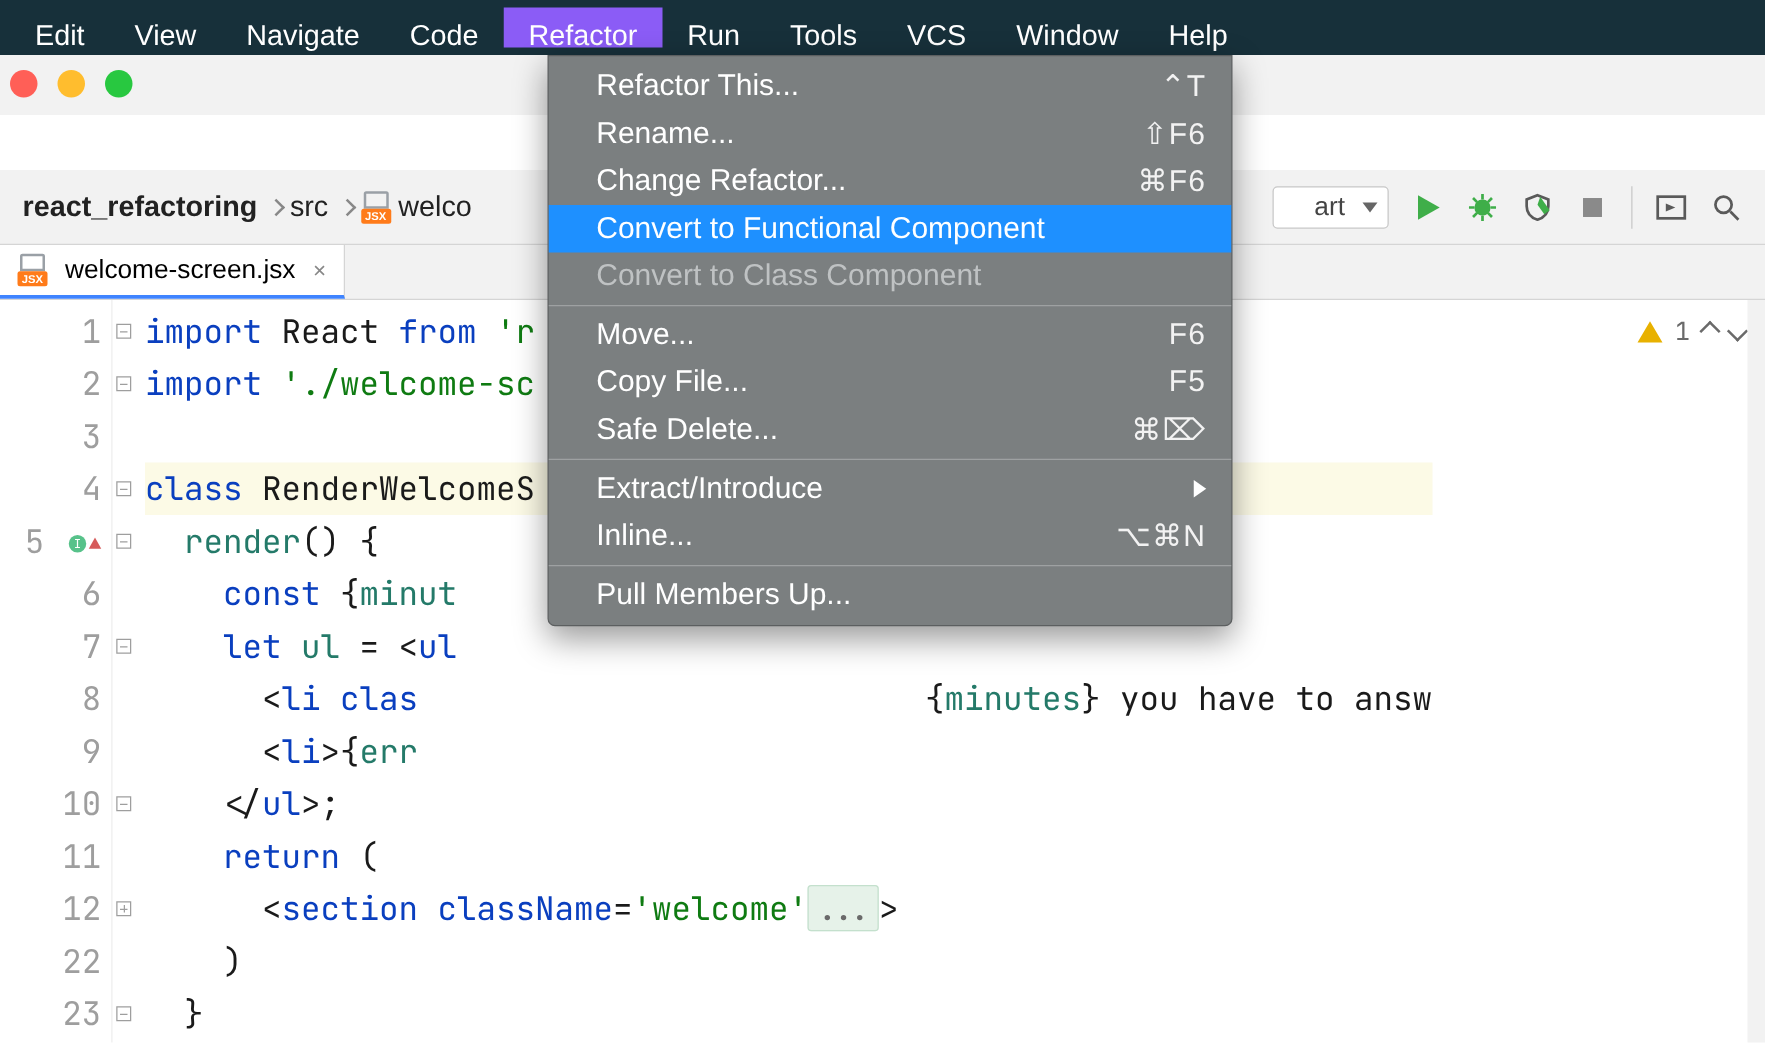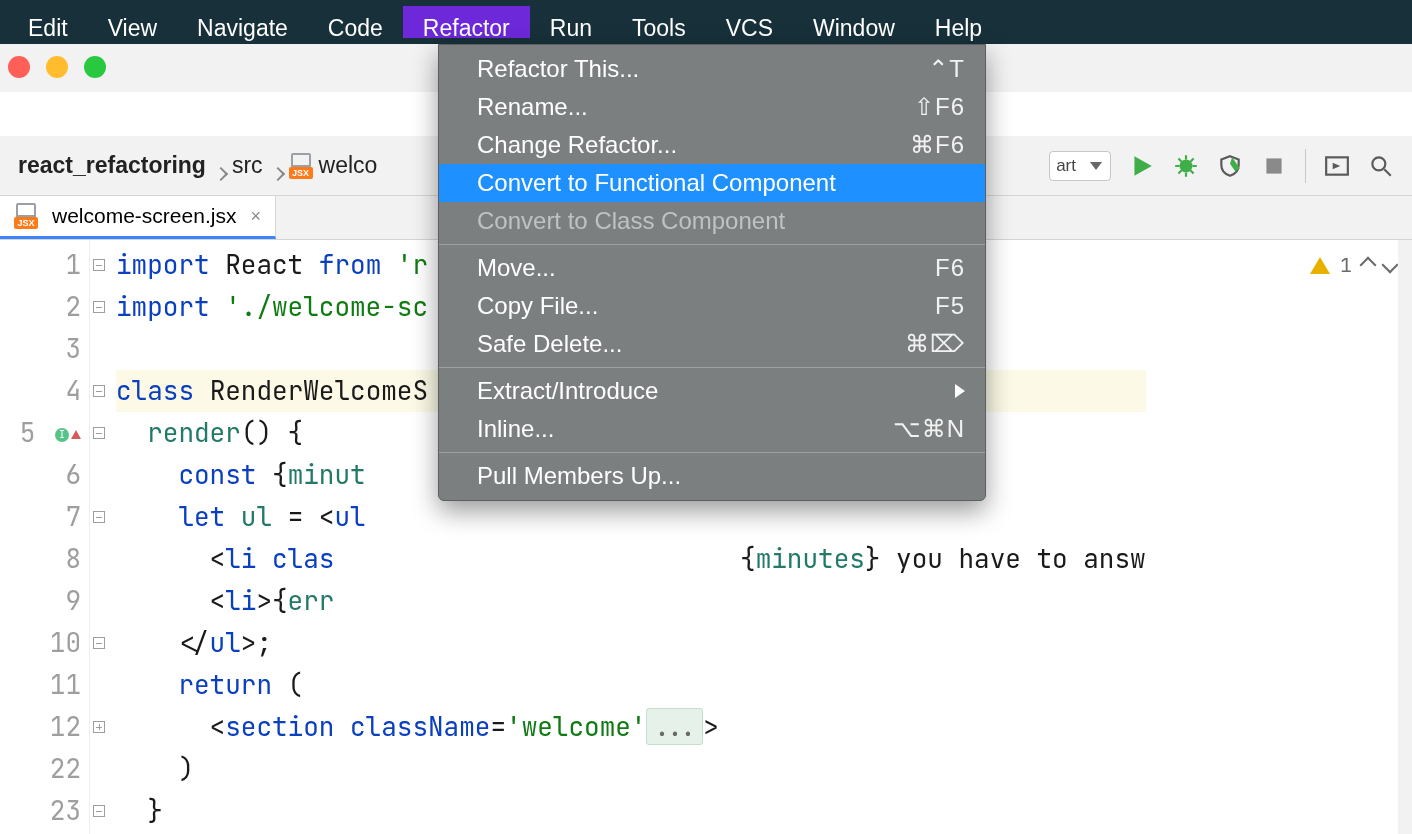--- a/index.html
+++ b/index.html
@@ -23,21 +23,21 @@
     font-size: 23px;
     gap: 0;
   }
   .menubar .menu-item {
     padding: 0 20px;
     height: 32px;
     line-height: 44px;
     cursor: default;
   }
   .menubar .menu-item.active {
-    background: #6d28d9;
+    background: #8b5cf6;
   }
 
   
   .traffic {
     position: absolute;
     top: 56px;
     left: 8px;
     display: flex;
     gap: 16px;
     align-items: center;
@@ -61,21 +61,21 @@
   }
   
   .window-strip{
     height:48px;
     background:#f2f2f2;
   }
 
   
   .breadcrumbs {
     display:flex;
-    align-items:flex-end;
+    align-items:center;
     font-size:23px;
     color:#222;
   }
   .breadcrumbs .crumb.bold { font-weight:700;}
   .breadcrumbs .sep{
     width:10px; height:10px;
     border-right:2px solid #888;
     border-bottom:2px solid #888;
     transform:rotate(-45deg);
     margin:0 6px 0 10px;
@@ -115,22 +115,22 @@
     align-items:center;
     gap:18px;
     padding-right:18px;
   }
   .run-config{
     display:flex;
     align-items:center;
     border:1px solid #c7c7c7;
     border-radius:4px;
     background:#fff;
-    padding:4px 8px 4px 6px;
-    font-size:17px;
+    padding:4px 8px 4px 32px;
+    font-size:21px;
     color:#444;
   }
   .run-config .dd{
     width:0;height:0;
     border-left:6px solid transparent;
     border-right:6px solid transparent;
     border-top:8px solid #666;
     margin-left:14px;
   }
   .tb-icon{ width:26px; height:26px; display:flex; align-items:center; justify-content:center;}

